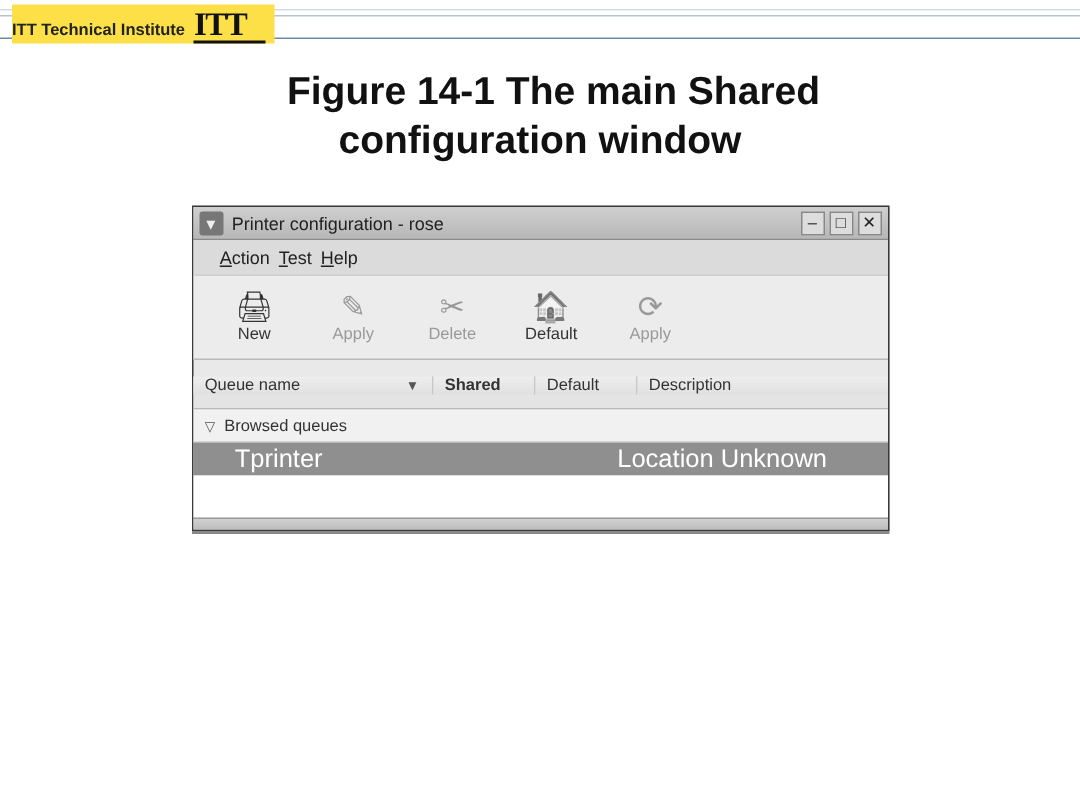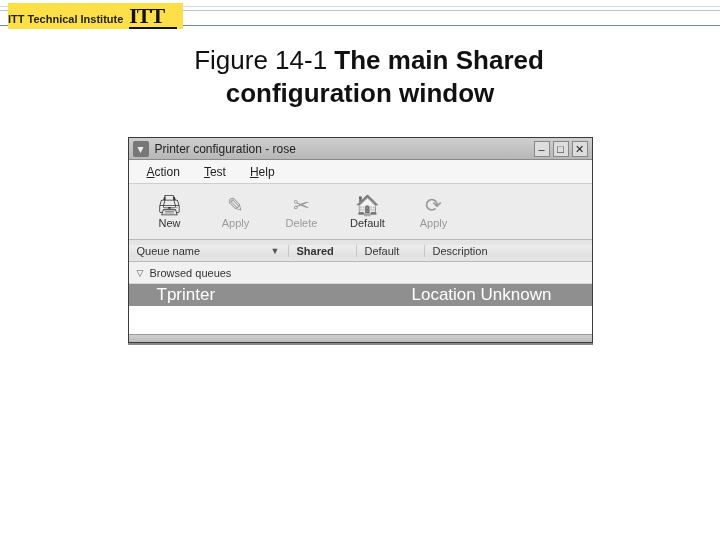--- a/index.html
+++ b/index.html
@@ -38,21 +38,21 @@
     display:block; width: 48px; height:2px; background:#111; margin-top:-2px;
   }
   .caption {
     text-align: center;
     margin-top: 18px;
     font-size: 26px;
     color: #111;
     font-family: Arial, sans-serif;
     line-height: 1.25;
   }
-  .caption .fig { font-weight: normal; margin-left: 18px; }
+  .caption .fig { font-weight: bold; margin-left: 18px; }
   .caption .title { font-weight: bold; }
 
   
   .window {
     width: 465px;
     margin: 28px auto 0 auto;
     border: 1px solid #3a3a3a;
     background: #e9e9e7;
     box-shadow: 0 2px 0 #888;
     filter: grayscale(100%);
@@ -71,22 +71,22 @@
     margin-left: 6px; font-size: 12px; font-weight: normal; color:#222;
     flex: 0 0 auto;
   }
   .tbar .spacer { flex:1; }
   .tbar .wbtn {
     width:16px; height:16px; margin-left:3px;
     background:#ddd; border:1px solid #888;
     font-size:11px; line-height:14px; text-align:center; color:#222;
   }
   .menubar {
-    background:#fef9c3; height:24px;
-    display:flex; align-items:center; gap:24px;
+    background:#fde047; height:24px;
+    display:flex; align-items:center; gap:6px;
     padding: 0 18px;
     border-bottom:1px solid #cfcfcd;
     font-size:12px; color:#222;
   }
   .menubar span u{ text-decoration: underline; }
   .toolbar {
     background:#ececea; height:56px;
     display:flex; align-items:center; gap:4px;
     padding: 4px 10px;
     border-bottom:1px solid #b9b9b7;
@@ -94,23 +94,24 @@
   .tbtn {
     width: 62px; height: 48px;
     display:flex; flex-direction:column; align-items:center; justify-content:center;
     font-size:11px; color:#333; gap:2px;
     border:1px solid transparent; border-radius:3px;
   }
   .tbtn.disabled { color:#999; }
   .tbtn .ic { font-size:20px; line-height:1; }
   .hdrrow {
     background:#e4e4e2; height:22px;
-    display:flex; align-items:center;
+    display:flex; align-items:flex-start;
     font-size:11px; color:#333;
     border-bottom:1px solid #b9b9b7;
+    margin-top:11px;
   }
   .hcell {
     border-right:1px solid #c6c6c4;
     display:flex; align-items:center; padding:0 8px;
     background:linear-gradient(#eee,#e0e0de);
   }
   .hcell.qn { width: 160px; justify-content:space-between; }
   .hcell.sh { width: 68px; font-weight: bold; }
   .hcell.df { width: 68px; }
   .hcell.de { flex:1; border-right:none; }

